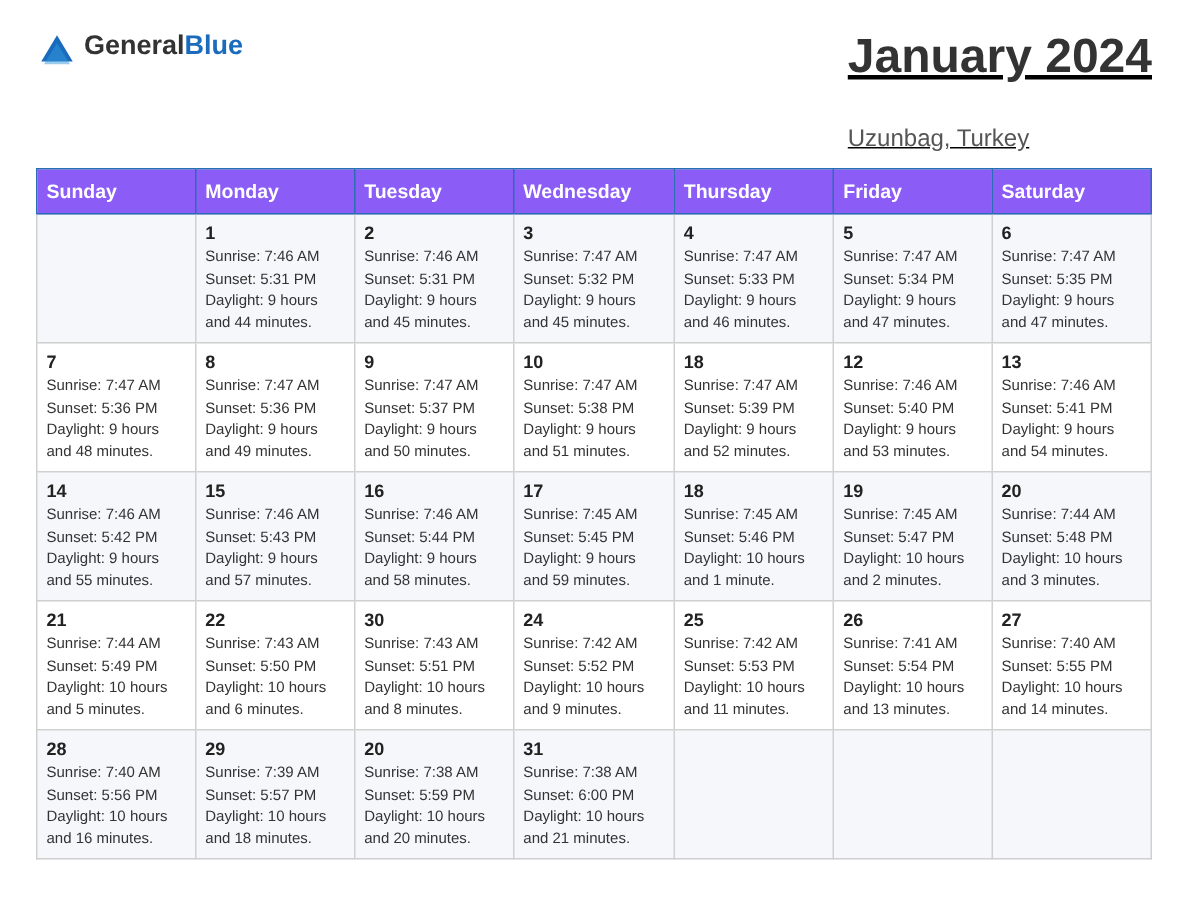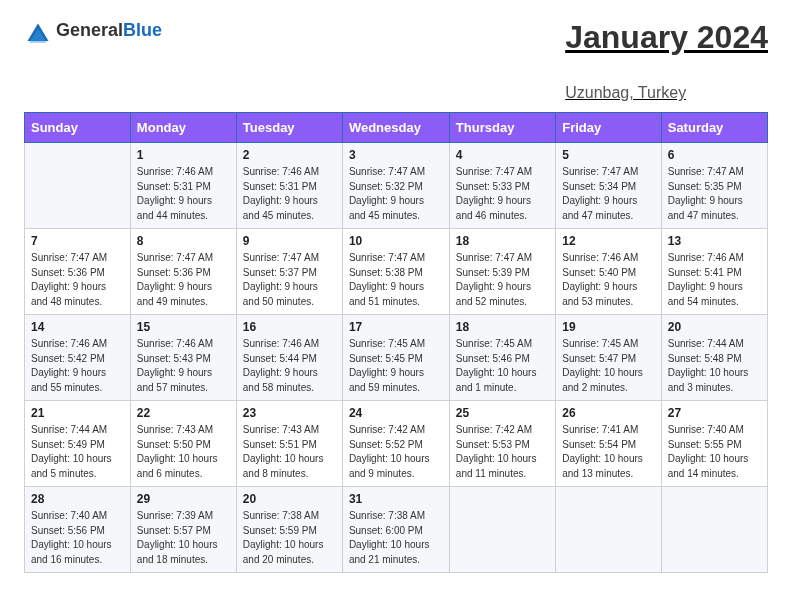--- a/index.html
+++ b/index.html
@@ -216,21 +216,21 @@
       <tr>
         <td>
           <div class="day-number">21</div>
           <div class="day-info">Sunrise: 7:44 AM<br>Sunset: 5:49 PM<br>Daylight: 10 hours and 5 minutes.</div>
         </td>
         <td>
           <div class="day-number">22</div>
           <div class="day-info">Sunrise: 7:43 AM<br>Sunset: 5:50 PM<br>Daylight: 10 hours and 6 minutes.</div>
         </td>
         <td>
-          <div class="day-number">23</div>
+          <div class="day-number">30</div>
           <div class="day-info">Sunrise: 7:43 AM<br>Sunset: 5:51 PM<br>Daylight: 10 hours and 8 minutes.</div>
         </td>
         <td>
           <div class="day-number">24</div>
           <div class="day-info">Sunrise: 7:42 AM<br>Sunset: 5:52 PM<br>Daylight: 10 hours and 9 minutes.</div>
         </td>
         <td>
           <div class="day-number">25</div>
           <div class="day-info">Sunrise: 7:42 AM<br>Sunset: 5:53 PM<br>Daylight: 10 hours and 11 minutes.</div>
         </td>

